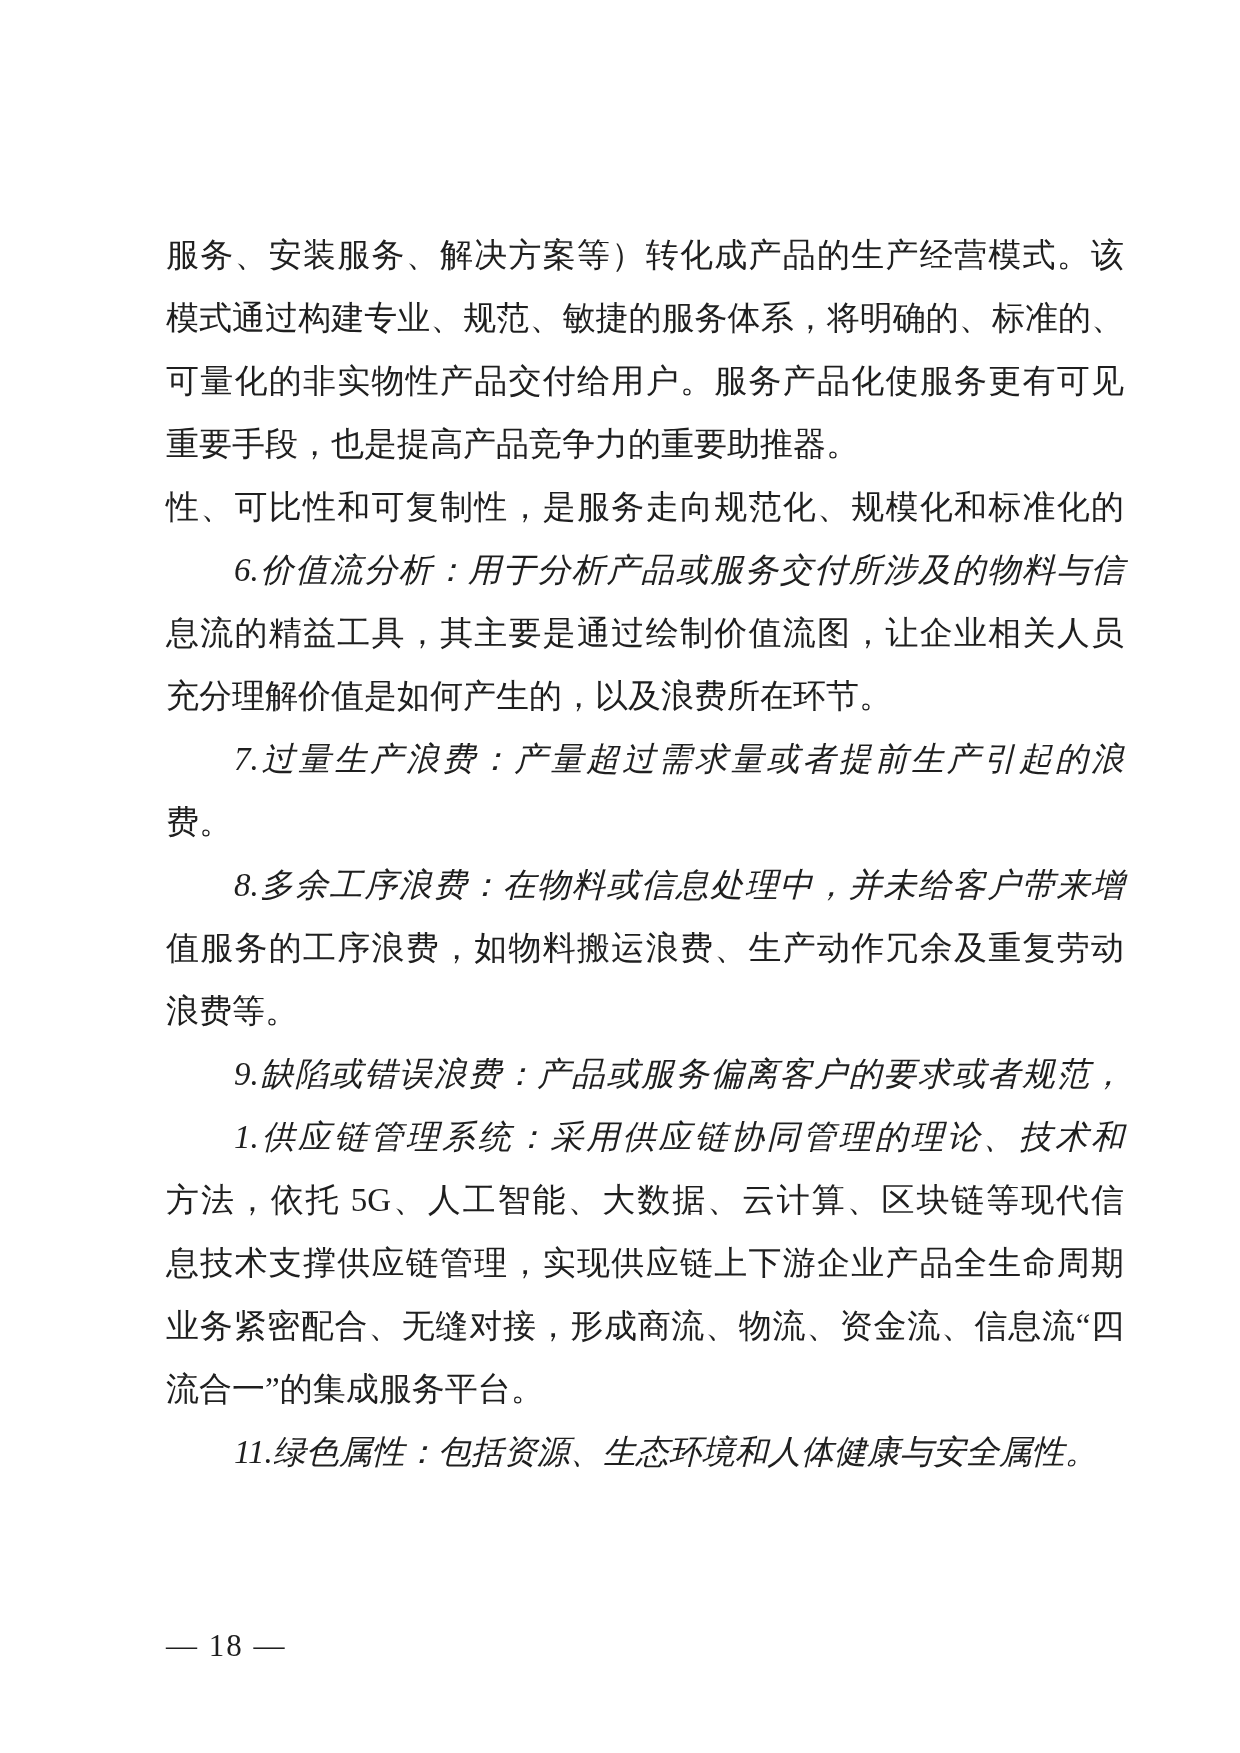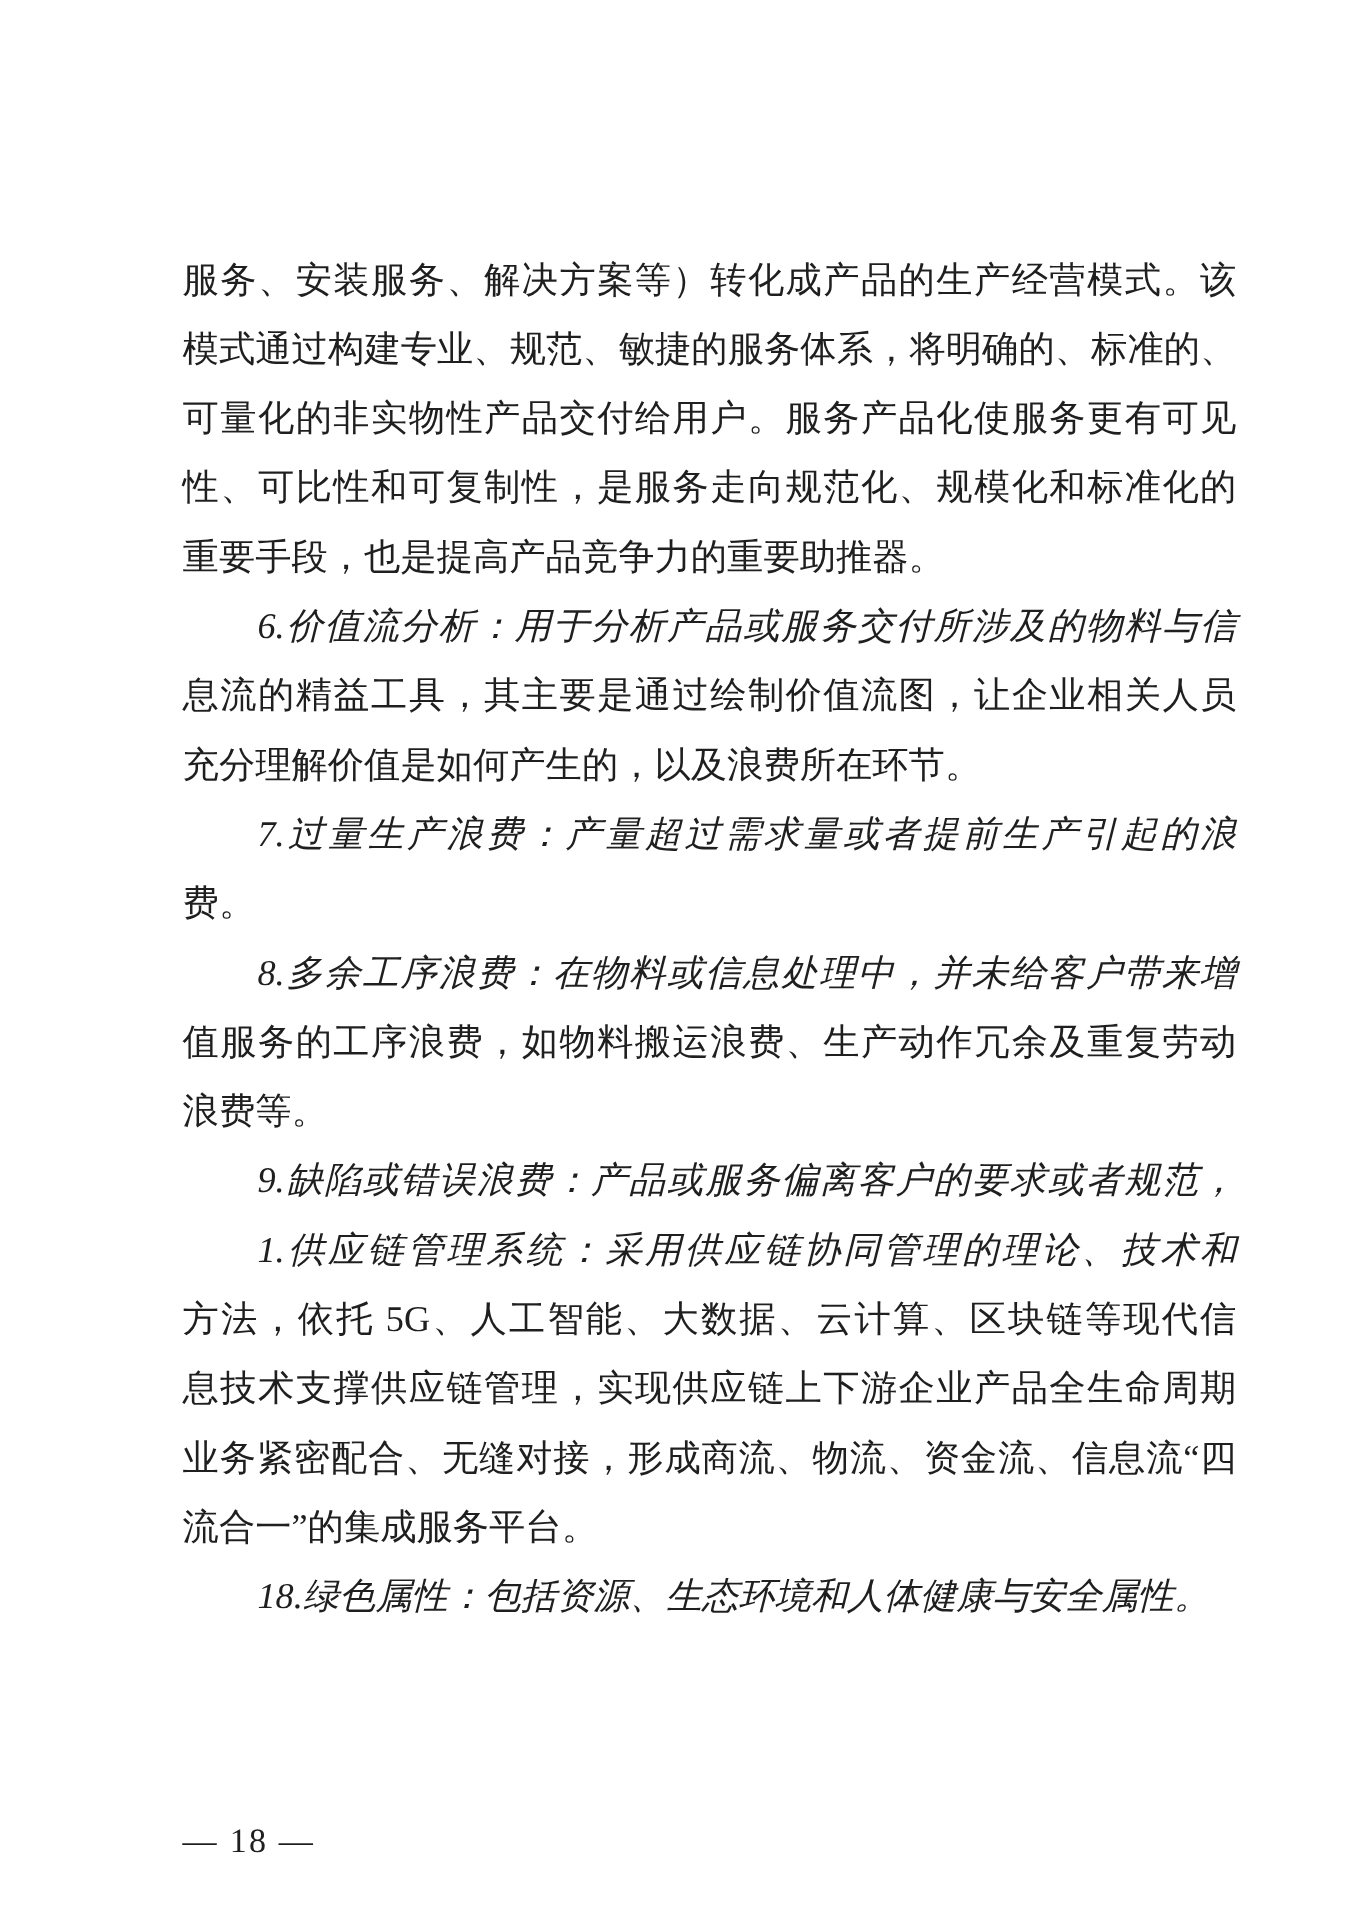--- a/index.html
+++ b/index.html
@@ -40,44 +40,43 @@
     font-style: italic;
   }
   .page-footer {
     position: absolute;
     left: 166px;
     top: 1626px;
     font-size: 31px;
     line-height: 40px;
     color: #1f1f1f;
     letter-spacing: 2px;
-    margin-top: 28px;
   }
 </style>
 </head>
 <body>
 
 <div class="page">
   <div class="doc-body">
 
   <div class="line fill">服务、安装服务、解决方案等）转化成产品的生产经营模式。该</div>
       <div class="line fill">模式通过构建专业、规范、敏捷的服务体系，将明确的、标准的、</div>
       <div class="line fill">可量化的非实物性产品交付给用户。服务产品化使服务更有可见</div>
+      <div class="line">重要手段，也是提高产品竞争力的重要助推器。</div>
       <div class="line fill">性、可比性和可复制性，是服务走向规范化、规模化和标准化的</div>
-      <div class="line">重要手段，也是提高产品竞争力的重要助推器。</div>
       <div class="line indent fill">6.价值流分析：用于分析产品或服务交付所涉及的物料与信</div>
       <div class="line fill">息流的精益工具，其主要是通过绘制价值流图，让企业相关人员</div>
       <div class="line">充分理解价值是如何产生的，以及浪费所在环节。</div>
       <div class="line indent fill">7.过量生产浪费：产量超过需求量或者提前生产引起的浪</div>
       <div class="line">费。</div>
       <div class="line indent fill">8.多余工序浪费：在物料或信息处理中，并未给客户带来增</div>
       <div class="line fill">值服务的工序浪费，如物料搬运浪费、生产动作冗余及重复劳动</div>
       <div class="line">浪费等。</div>
       <div class="line indent fill">9.缺陷或错误浪费：产品或服务偏离客户的要求或者规范，</div>
       <div class="line indent fill">1.供应链管理系统：采用供应链协同管理的理论、技术和</div>
       <div class="line fill">方法，依托 5G、人工智能、大数据、云计算、区块链等现代信</div>
       <div class="line fill">息技术支撑供应链管理，实现供应链上下游企业产品全生命周期</div>
       <div class="line fill">业务紧密配合、无缝对接，形成商流、物流、资金流、信息流“四</div>
       <div class="line">流合一”的集成服务平台。</div>
-      <div class="line indent">18.绿色属性：包括资源、生态环境和人体健康与安全属性。</div>
+      <div class="line indent">11.绿色属性：包括资源、生态环境和人体健康与安全属性。</div>
     </div>
   <div class="page-footer">— 18 —</div>
 </div>
 
 </body></html>

